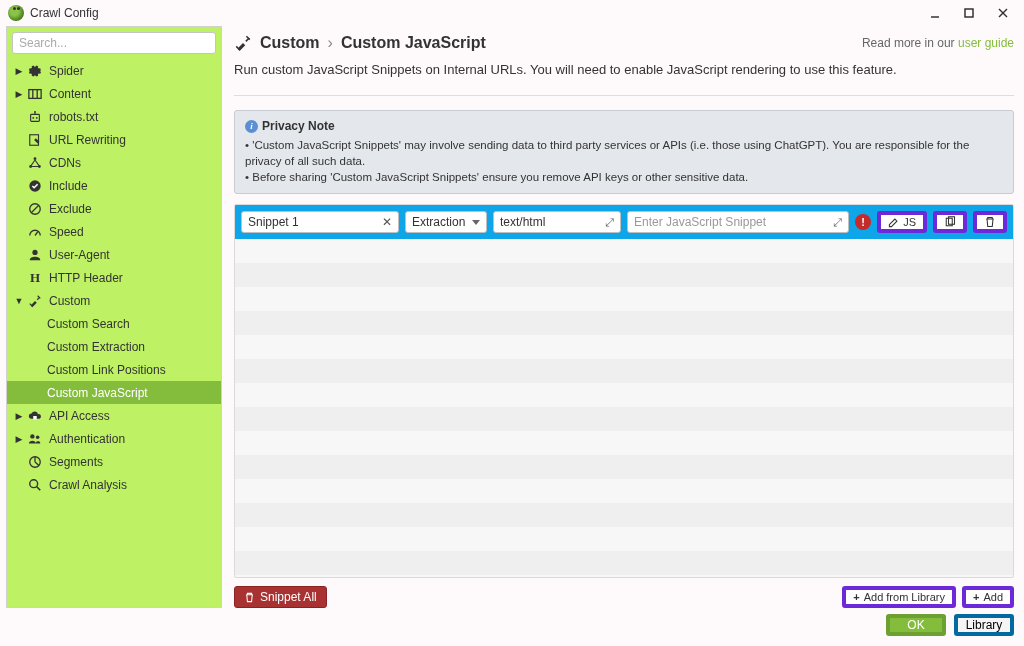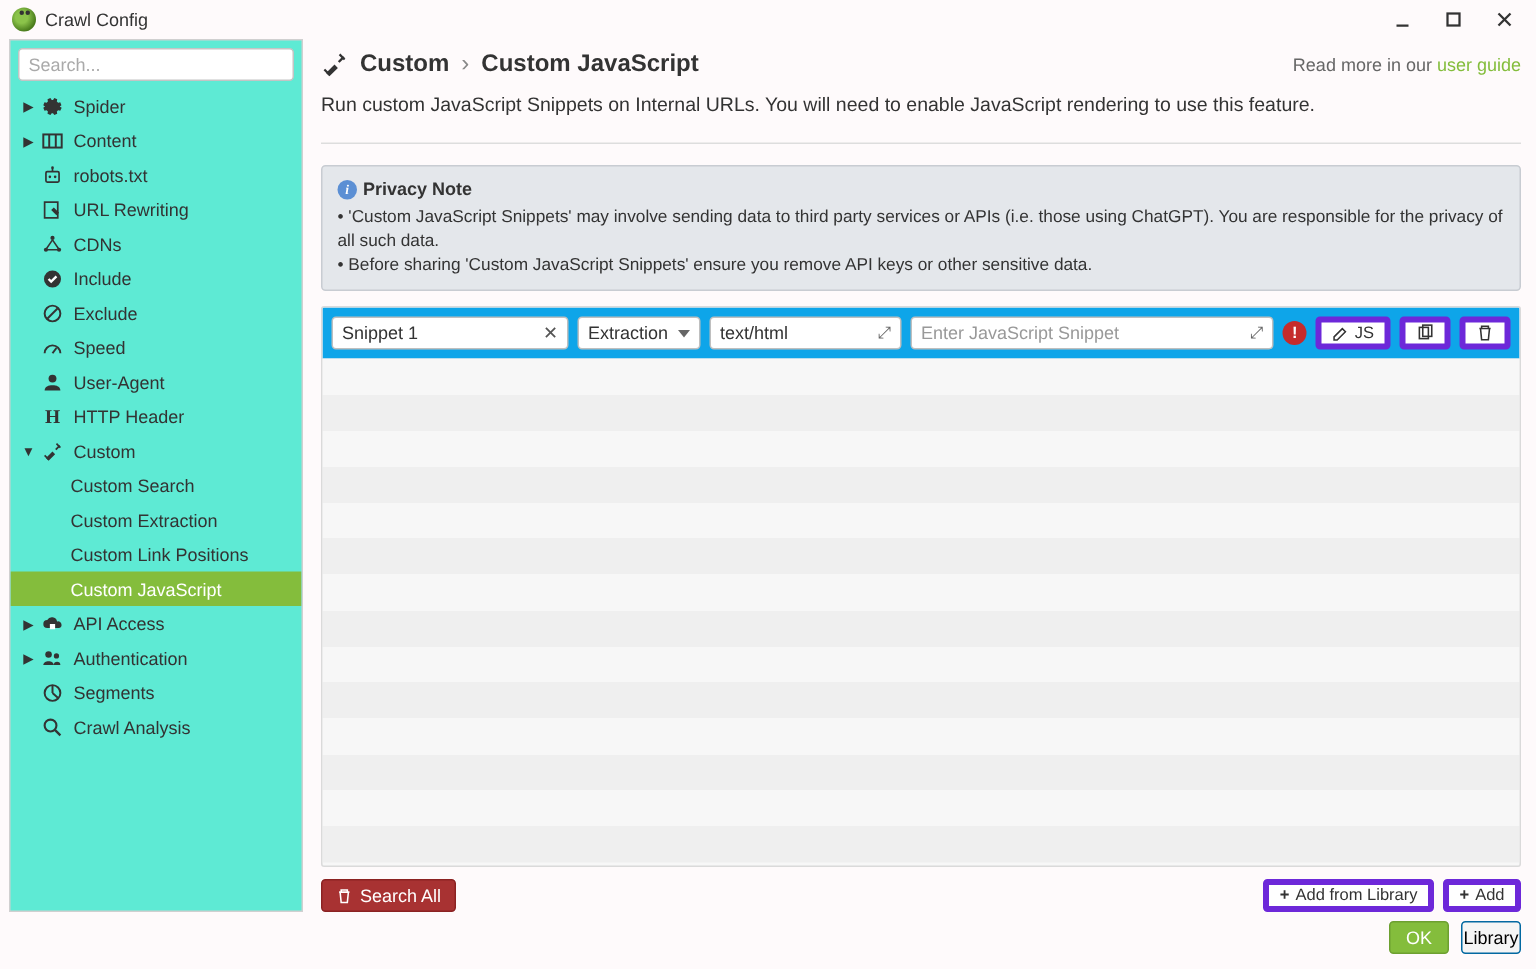--- a/index.html
+++ b/index.html
@@ -4,21 +4,21 @@
 <style>
 * { margin: 0; padding: 0; box-sizing: border-box; font-family: -apple-system, BlinkMacSystemFont, "Segoe UI", Arial, sans-serif; }
 body { width: 1024px; height: 646px; background: #fefafb; overflow: hidden; font-size: 12px; color: #333; }
 .titlebar { display: flex; align-items: center; padding: 4px 8px; height: 26px; }
 .titlebar-icon { width: 16px; height: 16px; background: radial-gradient(circle at 40% 40%, #8bc34a 30%, #4a7c1c 70%); border-radius: 50%; margin-right: 6px; position: relative; }
 .titlebar-icon::before { content: ""; position: absolute; top: 2px; left: 5px; width: 3px; height: 3px; background: #333; border-radius: 50%; box-shadow: 4px 0 0 #333; }
 .titlebar-title { flex: 1; font-size: 12px; }
 .titlebar-btns { display: flex; gap: 8px; }
 .titlebar-btn { width: 26px; height: 20px; display: flex; align-items: center; justify-content: center; cursor: pointer; }
 .mainwrap { display: flex; height: 582px; padding: 0 6px; gap: 8px; }
-.sidebar { width: 196px; background: #5eead4; border: 1px solid #d0d0d0; display: flex; flex-direction: column; }
+.sidebar { width: 216px; background: #bef264; border: 1px solid #d0d0d0; display: flex; flex-direction: column; }
 .search-wrap { padding: 5px; }
 .search-input { width: 100%; height: 22px; border: 1px solid #c4c4c4; border-radius: 3px; padding: 0 6px; font-size: 12px; color: #999; }
 .search-input::placeholder { color: #aaa; }
 .tree { flex: 1; overflow-y: auto; }
 .tree-item { display: flex; align-items: center; height: 23px; padding-left: 6px; cursor: pointer; }
 .tree-caret { width: 12px; text-align: center; font-size: 9px; color: #333; }
 .tree-icon { width: 16px; height: 16px; margin: 0 6px 0 2px; display: flex; align-items: center; justify-content: center; }
 .tree-label { font-size: 12px; }
 .tree-item.child { padding-left: 40px; }
 .tree-item.active { background: #84bd3c; color: #fff; }
@@ -45,21 +45,21 @@
 .mimebox { width: 128px; justify-content: space-between; }
 .expand-icon { font-size: 11px; color: #666; }
 .js-snippet { flex: 1; color: #999; justify-content: space-between; }
 .warn-icon { width: 16px; height: 16px; border-radius: 50%; background: #c52b2b; color: #fff; font-weight: bold; display: flex; align-items: center; justify-content: center; font-size: 11px; }
 .btn { height: 22px; border: 4px solid #6d28d9; border-radius: 3px; background: #fff; padding: 0 7px; display: flex; align-items: center; gap: 4px; cursor: pointer; font-size: 11px; }
 .stripes { background: repeating-linear-gradient(#f7f7f7, #f7f7f7 24px, #efefef 24px, #efefef 48px); height: 336px; }
 .bottomrow { display: flex; justify-content: space-between; padding: 8px 4px 0 4px; }
 .del-btn { background: #a83232; color: #fff; border: 1px solid #8b2222; border-radius: 3px; padding: 3px 9px; display: flex; align-items: center; gap: 5px; cursor: pointer; font-size: 12px; }
 .addbtns { display: flex; gap: 6px; }
 .footer { display: flex; justify-content: flex-end; padding: 6px 10px; gap: 8px; }
-.footer-btn { width: 40px; height: 22px; border: 1px solid #0369a1; border-radius: 3px; background: #f5f5f5; cursor: pointer; font-size: 12px; }
+.footer-btn { width: 60px; height: 22px; border: 4px solid #0369a1; border-radius: 3px; background: #f5f5f5; cursor: pointer; font-size: 12px; }
 .footer-btn.ok { background: #84bd3c; border-color: #6da030; color: #fff; }
 svg { display: block; }
 </style>
 </head>
 <body>
 
 <div class="titlebar">
   <div class="titlebar-icon"></div>
   <div class="titlebar-title">Crawl Config</div>
   <div class="titlebar-btns">
@@ -322,21 +322,21 @@
           </div>
       </div>
       <div class="stripes"></div>
     </div>
 
     <div class="bottomrow">
       <button class="del-btn">
           <svg width="11" height="11" viewBox="0 0 16 16">
             <path d="M3 4h10M5 4V2h6v2M4 4l1 10h6l1-10" fill="none" stroke="#fff" stroke-width="1.5"></path>
           </svg>
-          <span>Search All</span>
+          <span>Snippet All</span>
         </button>
       <div class="addbtns">
         <div class="btn">
             <span style="font-weight:bold">+</span>
             <span>Add from Library</span>
           </div>
         <div class="btn">
             <span style="font-weight:bold">+</span>
             <span>Add</span>
           </div>

